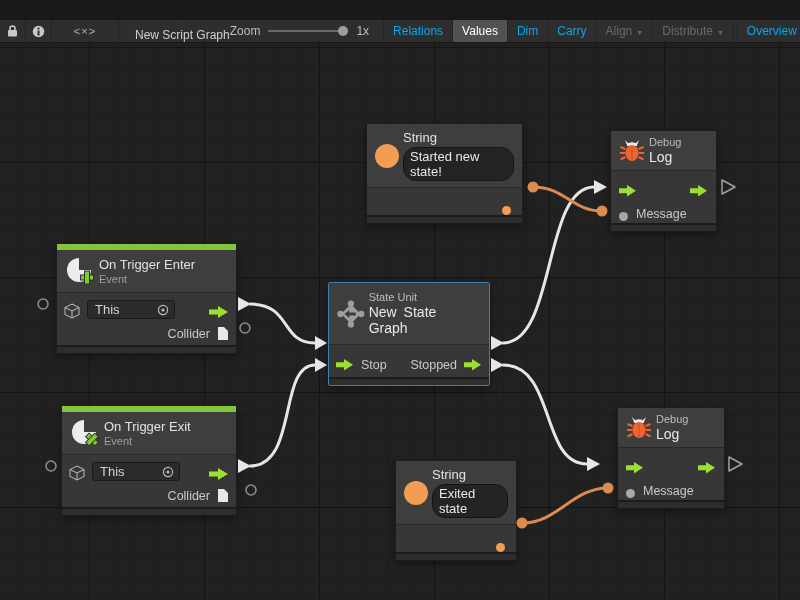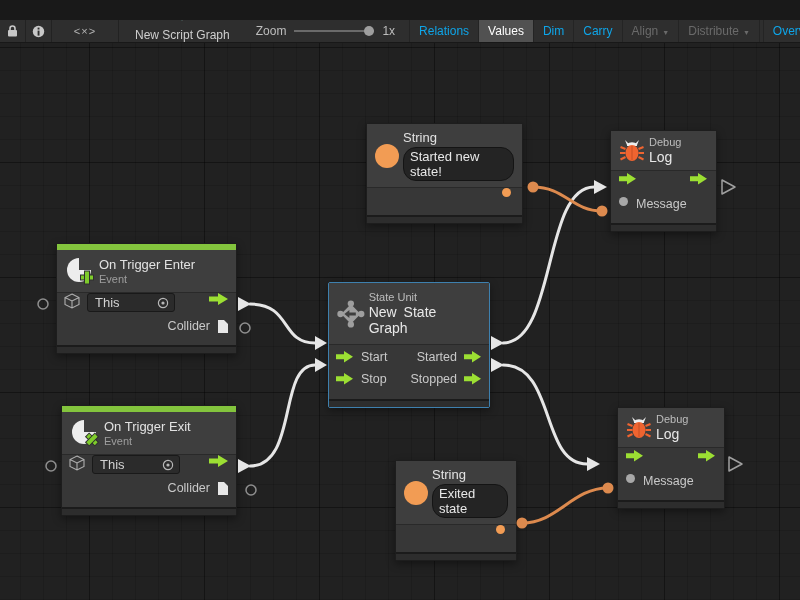--- a/index.html
+++ b/index.html
@@ -19,21 +19,21 @@
 
   
   .toolbar { position:absolute; left:0; top:20px; width:800px; height:23px; background:#2e2e2e;
              border-bottom:1px solid #181818; display:flex; align-items:stretch; overflow:hidden; white-space:nowrap; }
   .tb-icon { width:25px; display:flex; align-items:center; justify-content:center; flex-shrink:0; }
   .tb-sep { width:1px; background:#222; flex-shrink:0; }
   .code-toggle { width:66px; display:flex; align-items:center; justify-content:center;
                  color:#b5b5b5; font-size:11px; letter-spacing:1px; flex-shrink:0; }
   .graph-name { display:flex; align-items:center; gap:7px; margin-left:16px; flex-shrink:0;flex-direction:column; }
   .graph-name span { color:#cfcfcf; font-size:12px; }
-  .zoom-sec { display:flex; align-items:center; gap:8px; margin-left:26px; flex-shrink:0; }
+  .zoom-sec { display:flex; align-items:center; gap:8px; flex-shrink:0; }
   .zoom-label, .zoom-val { color:#bdbdbd; font-size:12px; }
   .slider { position:relative; width:80px; height:14px; }
   .slider-track { position:absolute; left:0; right:0; top:6px; height:2px; background:#6a6a6a; }
   .slider-handle { position:absolute; right:0; top:2px; width:10px; height:10px; border-radius:50%; background:#9e9e9e; }
   .tb-buttons { display:flex; align-items:stretch; margin-left:14px; }
   .tb-btn { display:flex; align-items:center; padding:0 9px; color:#0ea5e9; font-size:12px;
             border-left:1px solid #242424; flex-shrink:0; cursor:default; }
   .tb-btn.active { background:#515151; color:#fff; }
   .tb-btn.disabled { color:#6a6a6a; }
   .caret { font-size:7px; margin-left:4px; transform:translateY(1px); }
@@ -56,21 +56,21 @@
           box-shadow:0 3px 9px rgba(0,0,0,.4); }
   .node.selected { border:1px solid #3e80ae; }
   .stripe { height:6px; background:#83c43d; }
   .nhead { background:#3e3e3e; display:flex; align-items:center; padding:6px 8px; gap:4px; }
   .nbody { background:#373737; border-top:1px solid #292929; }
   .nfoot { height:8px; background:#2d2d2d; border-top:2px solid #1b1b1b; }
   .ntitle { color:#e2e2e2; font-size:13px; }
   .nsub   { color:#9e9e9e; font-size:11px; margin-top:1px; }
   .nsmall { color:#bdbdbd; font-size:11px; }
   .nbig   { color:#e8e8e8; font-size:14px; margin-top:1px; word-spacing:3px; }
-  .prow { display:flex; align-items:flex-start; padding:0 7px; }
+  .prow { display:flex; align-items:flex-end; padding:0 7px; }
   .plabel { color:#c9c9c9; font-size:12.5px; }
   .orange-circle { border-radius:50%; background:#f29c54; flex-shrink:0; }
   .dot { width:9px; height:9px; border-radius:50%; }
   .this-field { background:#2b2b2b; border:1px solid #191919; border-radius:3px; height:19px; width:88px;
                 display:flex; align-items:center; justify-content:space-between;
                 padding:0 5px 0 7px; color:#d2d2d2; font-size:13px; margin-left:7px; }
   .value-box { display:inline-block; background:#242424; border:1px solid #141414; border-radius:13px;
                color:#e8e8e8; font-size:13px; padding:1px 6px; margin-top:2px; }
   .spacer { flex:1; }
 </style>
@@ -246,34 +246,20 @@
               <circle cx="3.5" cy="14" r="3.2"></circle>
           </g>
           <path d="M19 12.6 H12.5 V10 L7.5 14 L12.5 18 V15.4 H19 Z" fill="#3e3e3e"></path>
         </svg>
         <div>
           <div class="nsmall">State Unit</div>
           <div class="nbig">New State Graph</div>
         </div>
       </div>
       <div class="nbody" style="padding:5px 0;">
-        <div class="prow" style="height:22px; justify-content:space-between;">
-          <span style="display:flex;align-items:center;gap:7px;">
-            <svg width="18" height="12" viewBox="0 0 18 12">
-              <path d="M0 3.2 h8 v-3.2 l9 5.7 -9 5.7 v-3.2 h-8 z" fill="#9cdf33"></path>
-            </svg>
-            <span class="plabel">Start</span>
-          </span>
-          <span style="display:flex;align-items:center;gap:7px;">
-            <span class="plabel">Started</span>
-            <svg width="18" height="12" viewBox="0 0 18 12">
-              <path d="M0 3.2 h8 v-3.2 l9 5.7 -9 5.7 v-3.2 h-8 z" fill="#9cdf33"></path>
-            </svg>
-          </span>
-        </div>
         <div class="prow" style="height:22px; justify-content:space-between;">
           <span style="display:flex;align-items:center;gap:7px;">
             <svg width="18" height="12" viewBox="0 0 18 12">
               <path d="M0 3.2 h8 v-3.2 l9 5.7 -9 5.7 v-3.2 h-8 z" fill="#9cdf33"></path>
             </svg>
             <span class="plabel">Stop</span>
           </span>
           <span style="display:flex;align-items:center;gap:7px;">
             <span class="plabel">Stopped</span>
             <svg width="18" height="12" viewBox="0 0 18 12">

